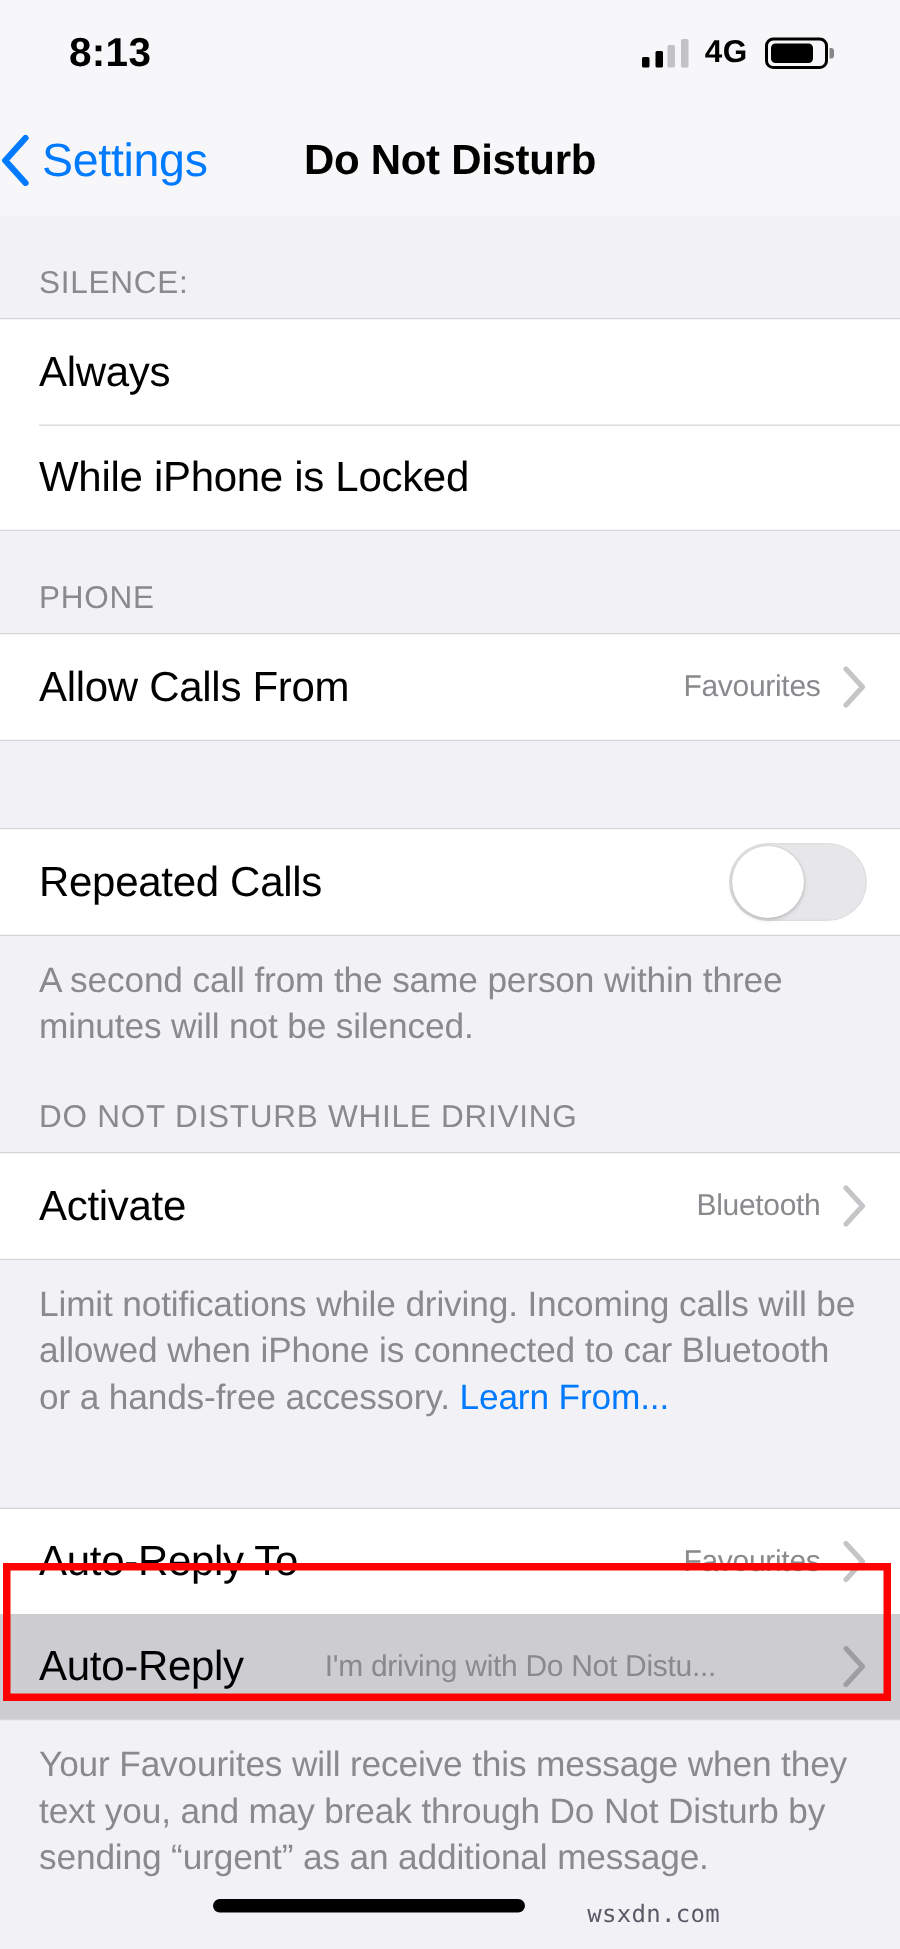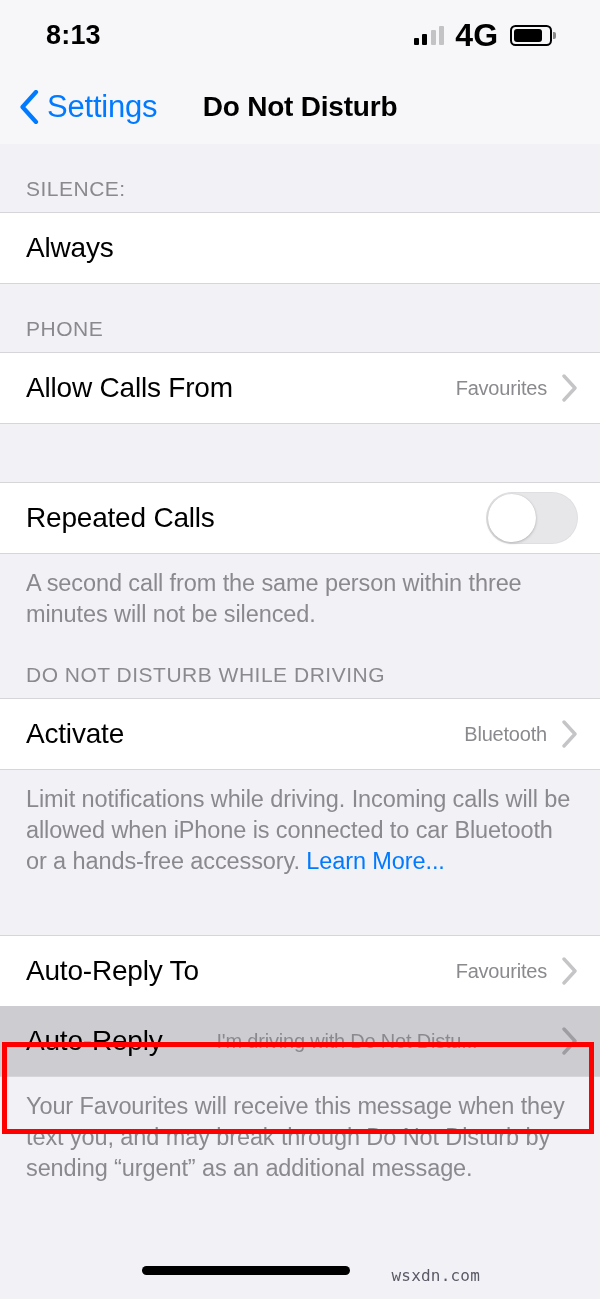--- a/index.html
+++ b/index.html
@@ -20,41 +20,41 @@
     padding:0 44px 0 46px;
   }
   .sb-time { font-size:27px; font-weight:700; color:#000; letter-spacing:0.2px; }
   .sb-right { display:flex; align-items:center; gap:11px; }
   .bars { display:flex; align-items:flex-end; gap:3.5px; height:20px; }
   .bars i { display:block; width:5px; border-radius:1px; background:#000; }
   .bars i:nth-child(1){ height:7px; }
   .bars i:nth-child(2){ height:11px; }
   .bars i:nth-child(3){ height:15px; background:#c3c3c6; }
   .bars i:nth-child(4){ height:19px; background:#c3c3c6; }
-  .sb-net { font-size:32px; font-weight:600; color:#000; letter-spacing:0.3px; }
+  .sb-net { font-size:21px; font-weight:600; color:#000; letter-spacing:0.3px; }
   .batt { position:relative; display:flex; align-items:center; }
   .batt .shell {
     width:42px; height:21px; border:2.2px solid #000; border-radius:5.5px;
     padding:2px; display:flex; align-items:center;
   }
   .batt .fill { height:100%; width:84%; background:#000; border-radius:3px; }
   .batt .nub {
     width:3px; height:7px; background:#000; border-radius:0 2px 2px 0;
     margin-left:1.5px; opacity:.45;
   }
 
   
   .navbar {
     position:absolute; top:70px; left:0; width:600px; height:74px;
     background:#f7f7f9;
     display:flex; align-items:center;
   }
   .navback {
     display:flex; align-items:center; gap:8px;
-    padding-left:19px; color:#007aff; cursor:pointer;
+    padding-left:0; color:#007aff; cursor:pointer;
   }
   .navback svg { display:block; }
   .navback .lbl { font-size:31px; color:#007aff; letter-spacing:-0.2px; }
   .navtitle {
     position:absolute; left:0; right:0; text-align:center;
     font-size:28px; font-weight:700; color:#000; letter-spacing:-0.2px;
     pointer-events:none;
   }
 
   
@@ -158,20 +158,24 @@
   </div>
 
   <div class="content">
 
     <div class="sec-head">SILENCE:</div>
     <div class="group">
       <div class="row">
         <span class="title">Always</span>
         <span class="spacer"></span>
       </div>
+      <div class="row">
+        <span class="title">While iPhone is Locked</span>
+        <span class="spacer"></span>
+      </div>
     </div>
 
     <div class="sec-head">PHONE</div>
     <div class="group">
       <div class="row">
         <span class="title">Allow Calls From</span>
         <span class="spacer"></span>
         <span class="value">Favourites</span>
         <span class="chev">
           <svg width="17" height="28" viewBox="0 0 17 28" fill="none">
@@ -200,21 +204,21 @@
         <span class="title">Activate</span>
         <span class="spacer"></span>
         <span class="value">Bluetooth</span>
         <span class="chev">
           <svg width="17" height="28" viewBox="0 0 17 28" fill="none">
             <path d="M3 2 L14 14 L3 26" stroke="#c5c5c8" stroke-width="3.4" stroke-linecap="round" stroke-linejoin="round"></path>
           </svg>
         </span>
       </div>
     </div>
-    <div class="footer"><span>Limit notifications while driving. Incoming calls will be allowed when iPhone is connected to car Bluetooth or a hands-free accessory. </span><a href="#">Learn More...</a></div>
+    <div class="footer"><span>Limit notifications while driving. Incoming calls will be allowed when iPhone is connected to car Bluetooth or a hands-free accessory. </span><a href="#">Learn From...</a></div>
 
     <div class="gap"></div>
 
     <div class="group">
       <div class="row">
         <span class="title">Auto-Reply To</span>
         <span class="spacer"></span>
         <span class="value">Favourites</span>
         <span class="chev">
           <svg width="17" height="28" viewBox="0 0 17 28" fill="none">

